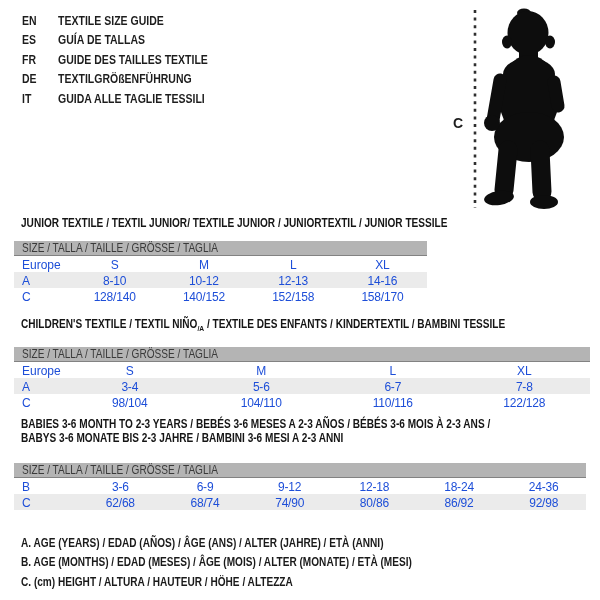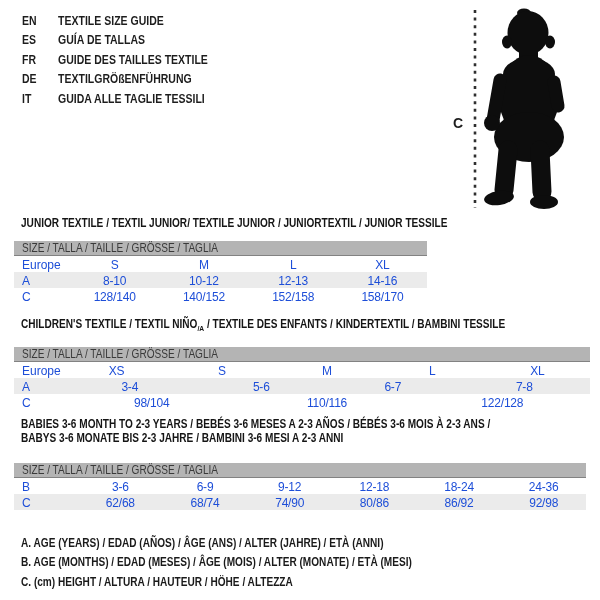--- a/index.html
+++ b/index.html
@@ -130,36 +130,36 @@
   <span>CHILDREN'S TEXTILE / TEXTIL NIÑO</span><span class="sub">/A</span><span> / TEXTILE DES ENFANTS / KINDERTEXTIL / BAMBINI TESSILE</span>
 </div>
 
 <div class="table" id="children-table">
   <div class="size-bar">
     <span>SIZE / TALLA / TAILLE / GRÖSSE / TAGLIA</span>
   </div>
   <div class="rows">
       <div class="trow">
         <div class="tlabel">Europe</div>
-        <div class="tcell">XS</div>
         <div class="tcell">S</div>
         <div class="tcell">M</div>
         <div class="tcell">L</div>
         <div class="tcell">XL</div>
       </div>
       <div class="trow alt">
         <div class="tlabel">A</div>
         <div class="tcell">3-4</div>
         <div class="tcell">5-6</div>
         <div class="tcell">6-7</div>
         <div class="tcell">7-8</div>
       </div>
       <div class="trow">
         <div class="tlabel">C</div>
         <div class="tcell">98/104</div>
+        <div class="tcell">104/110</div>
         <div class="tcell">110/116</div>
         <div class="tcell">122/128</div>
       </div>
     </div>
 </div>
 
 <div class="section-heading condensed" id="babies-heading">
   <div>BABIES 3-6 MONTH TO 2-3 YEARS / BEBÉS 3-6 MESES A 2-3 AÑOS / BÉBÉS 3-6 MOIS À 2-3 ANS /</div>
   <div>BABYS 3-6 MONATE BIS 2-3 JAHRE / BAMBINI 3-6 MESI A 2-3 ANNI</div>
 </div>

